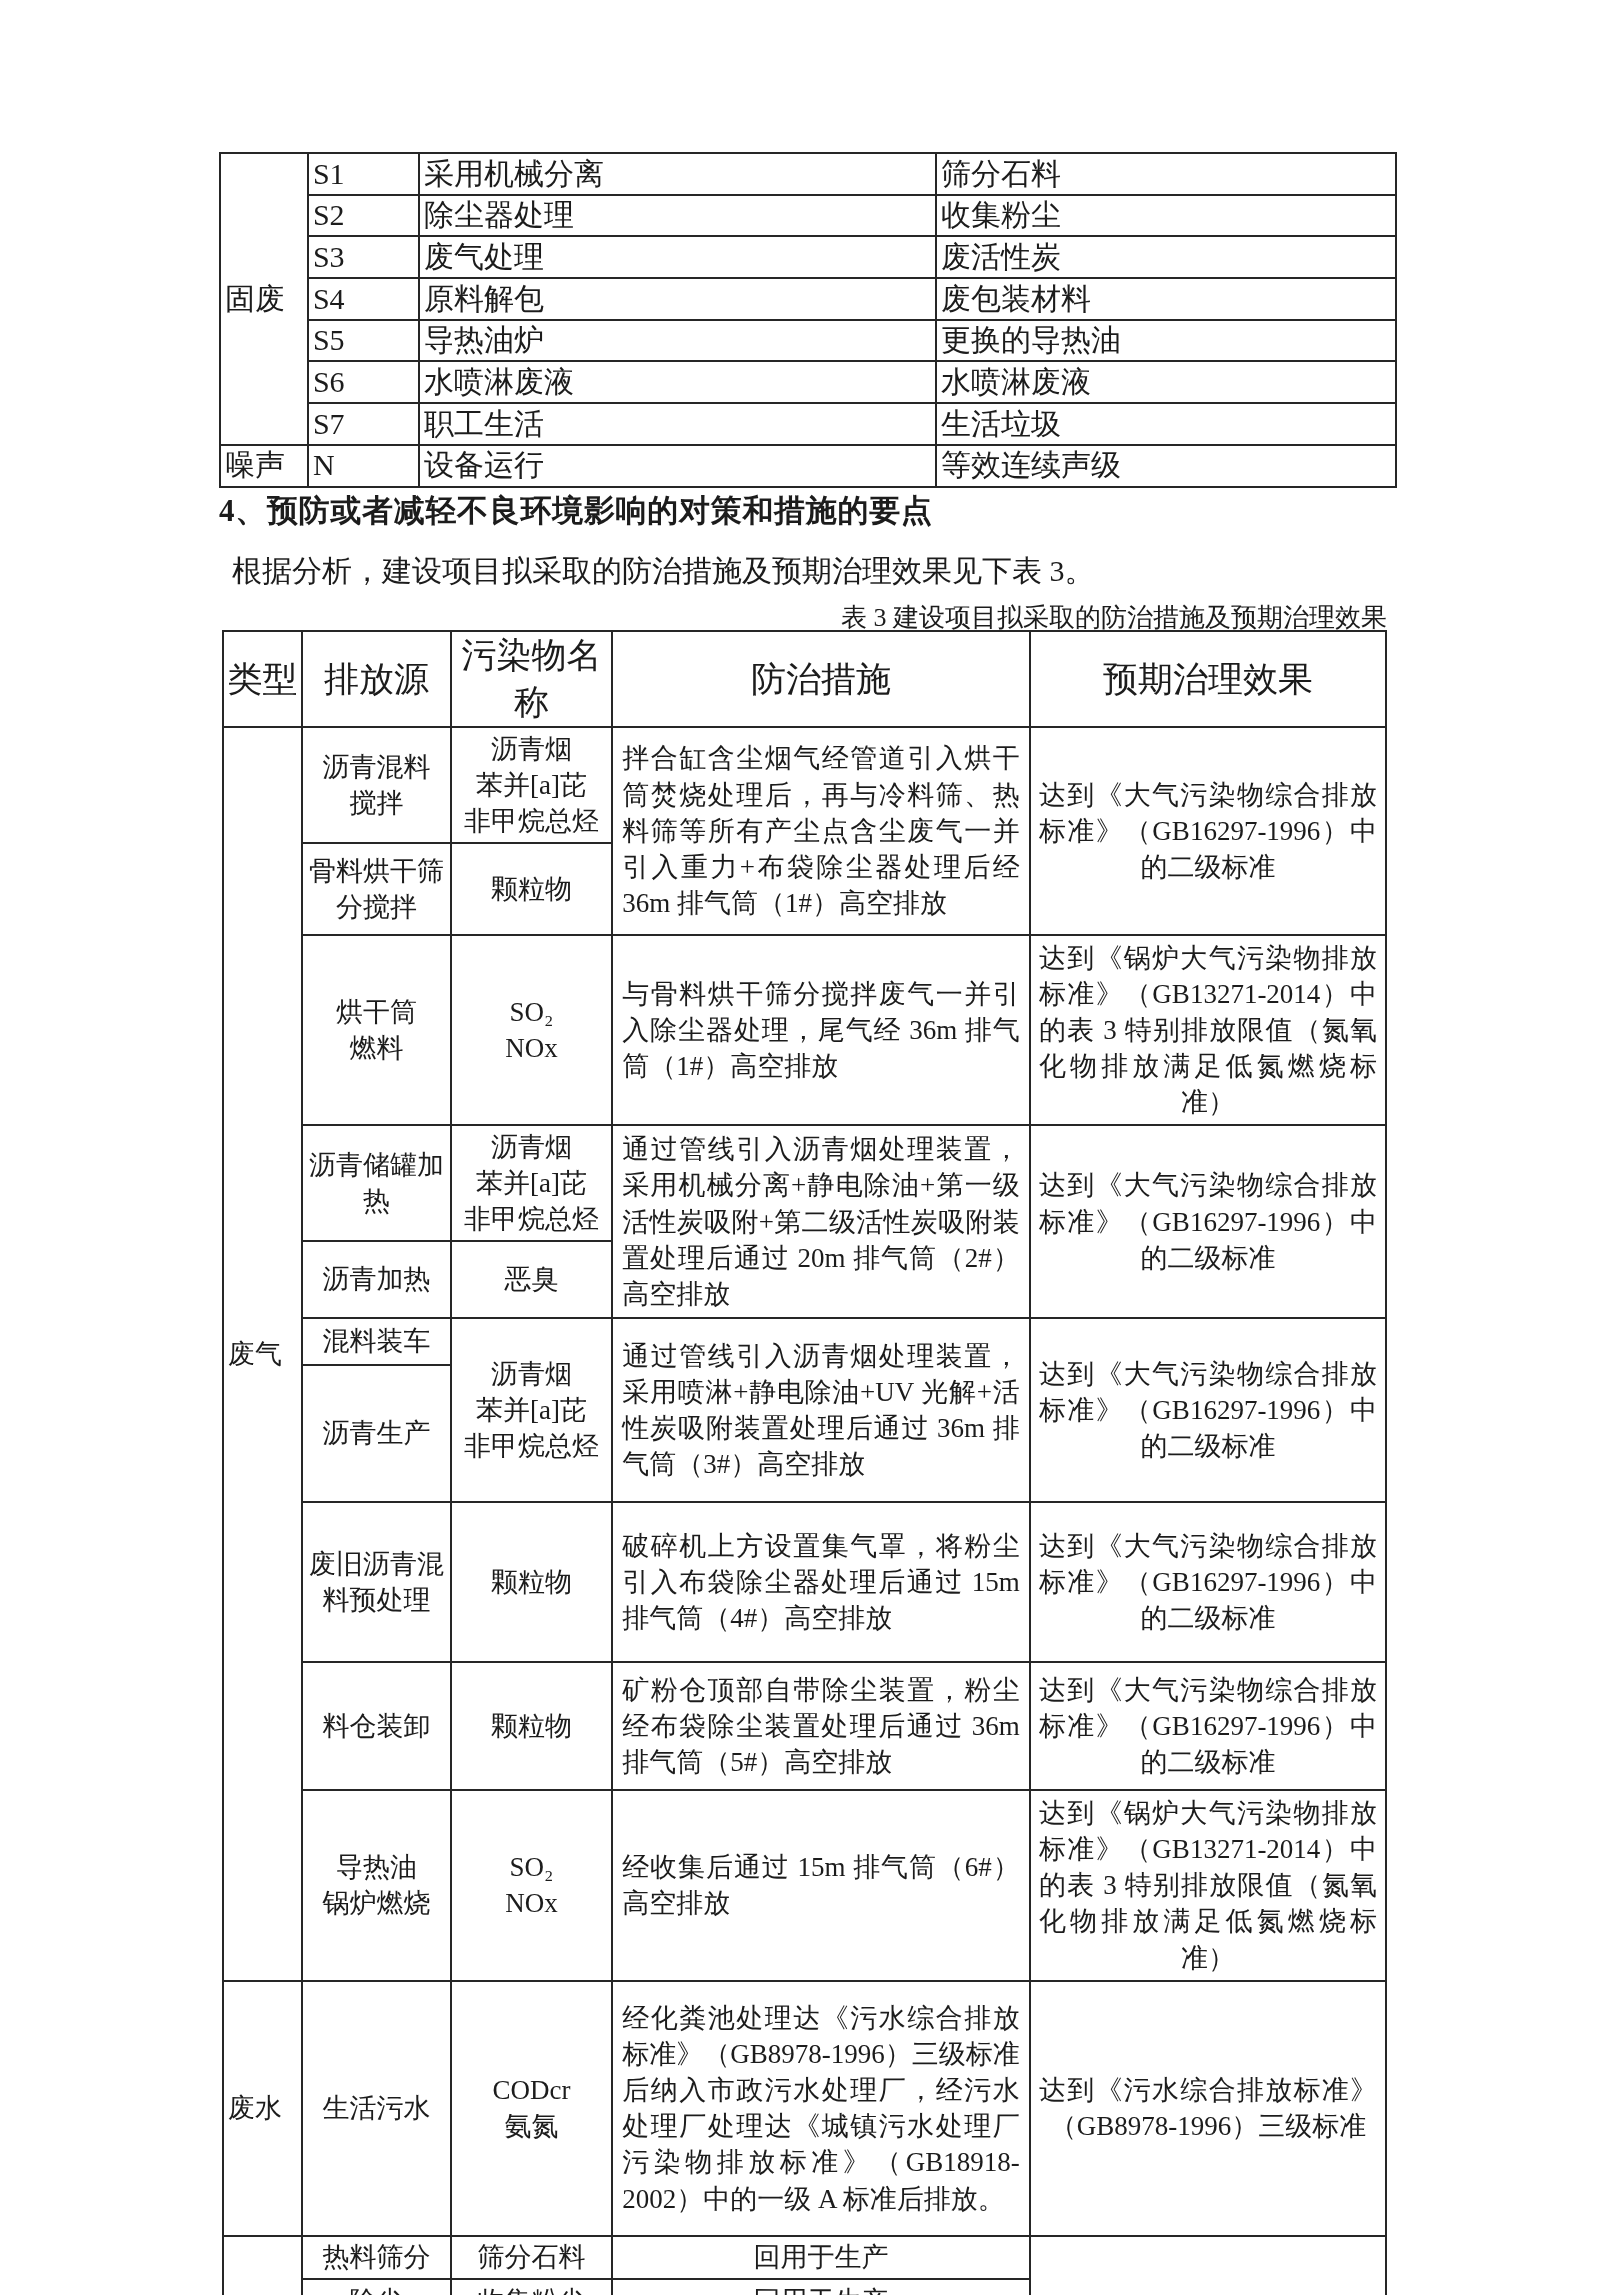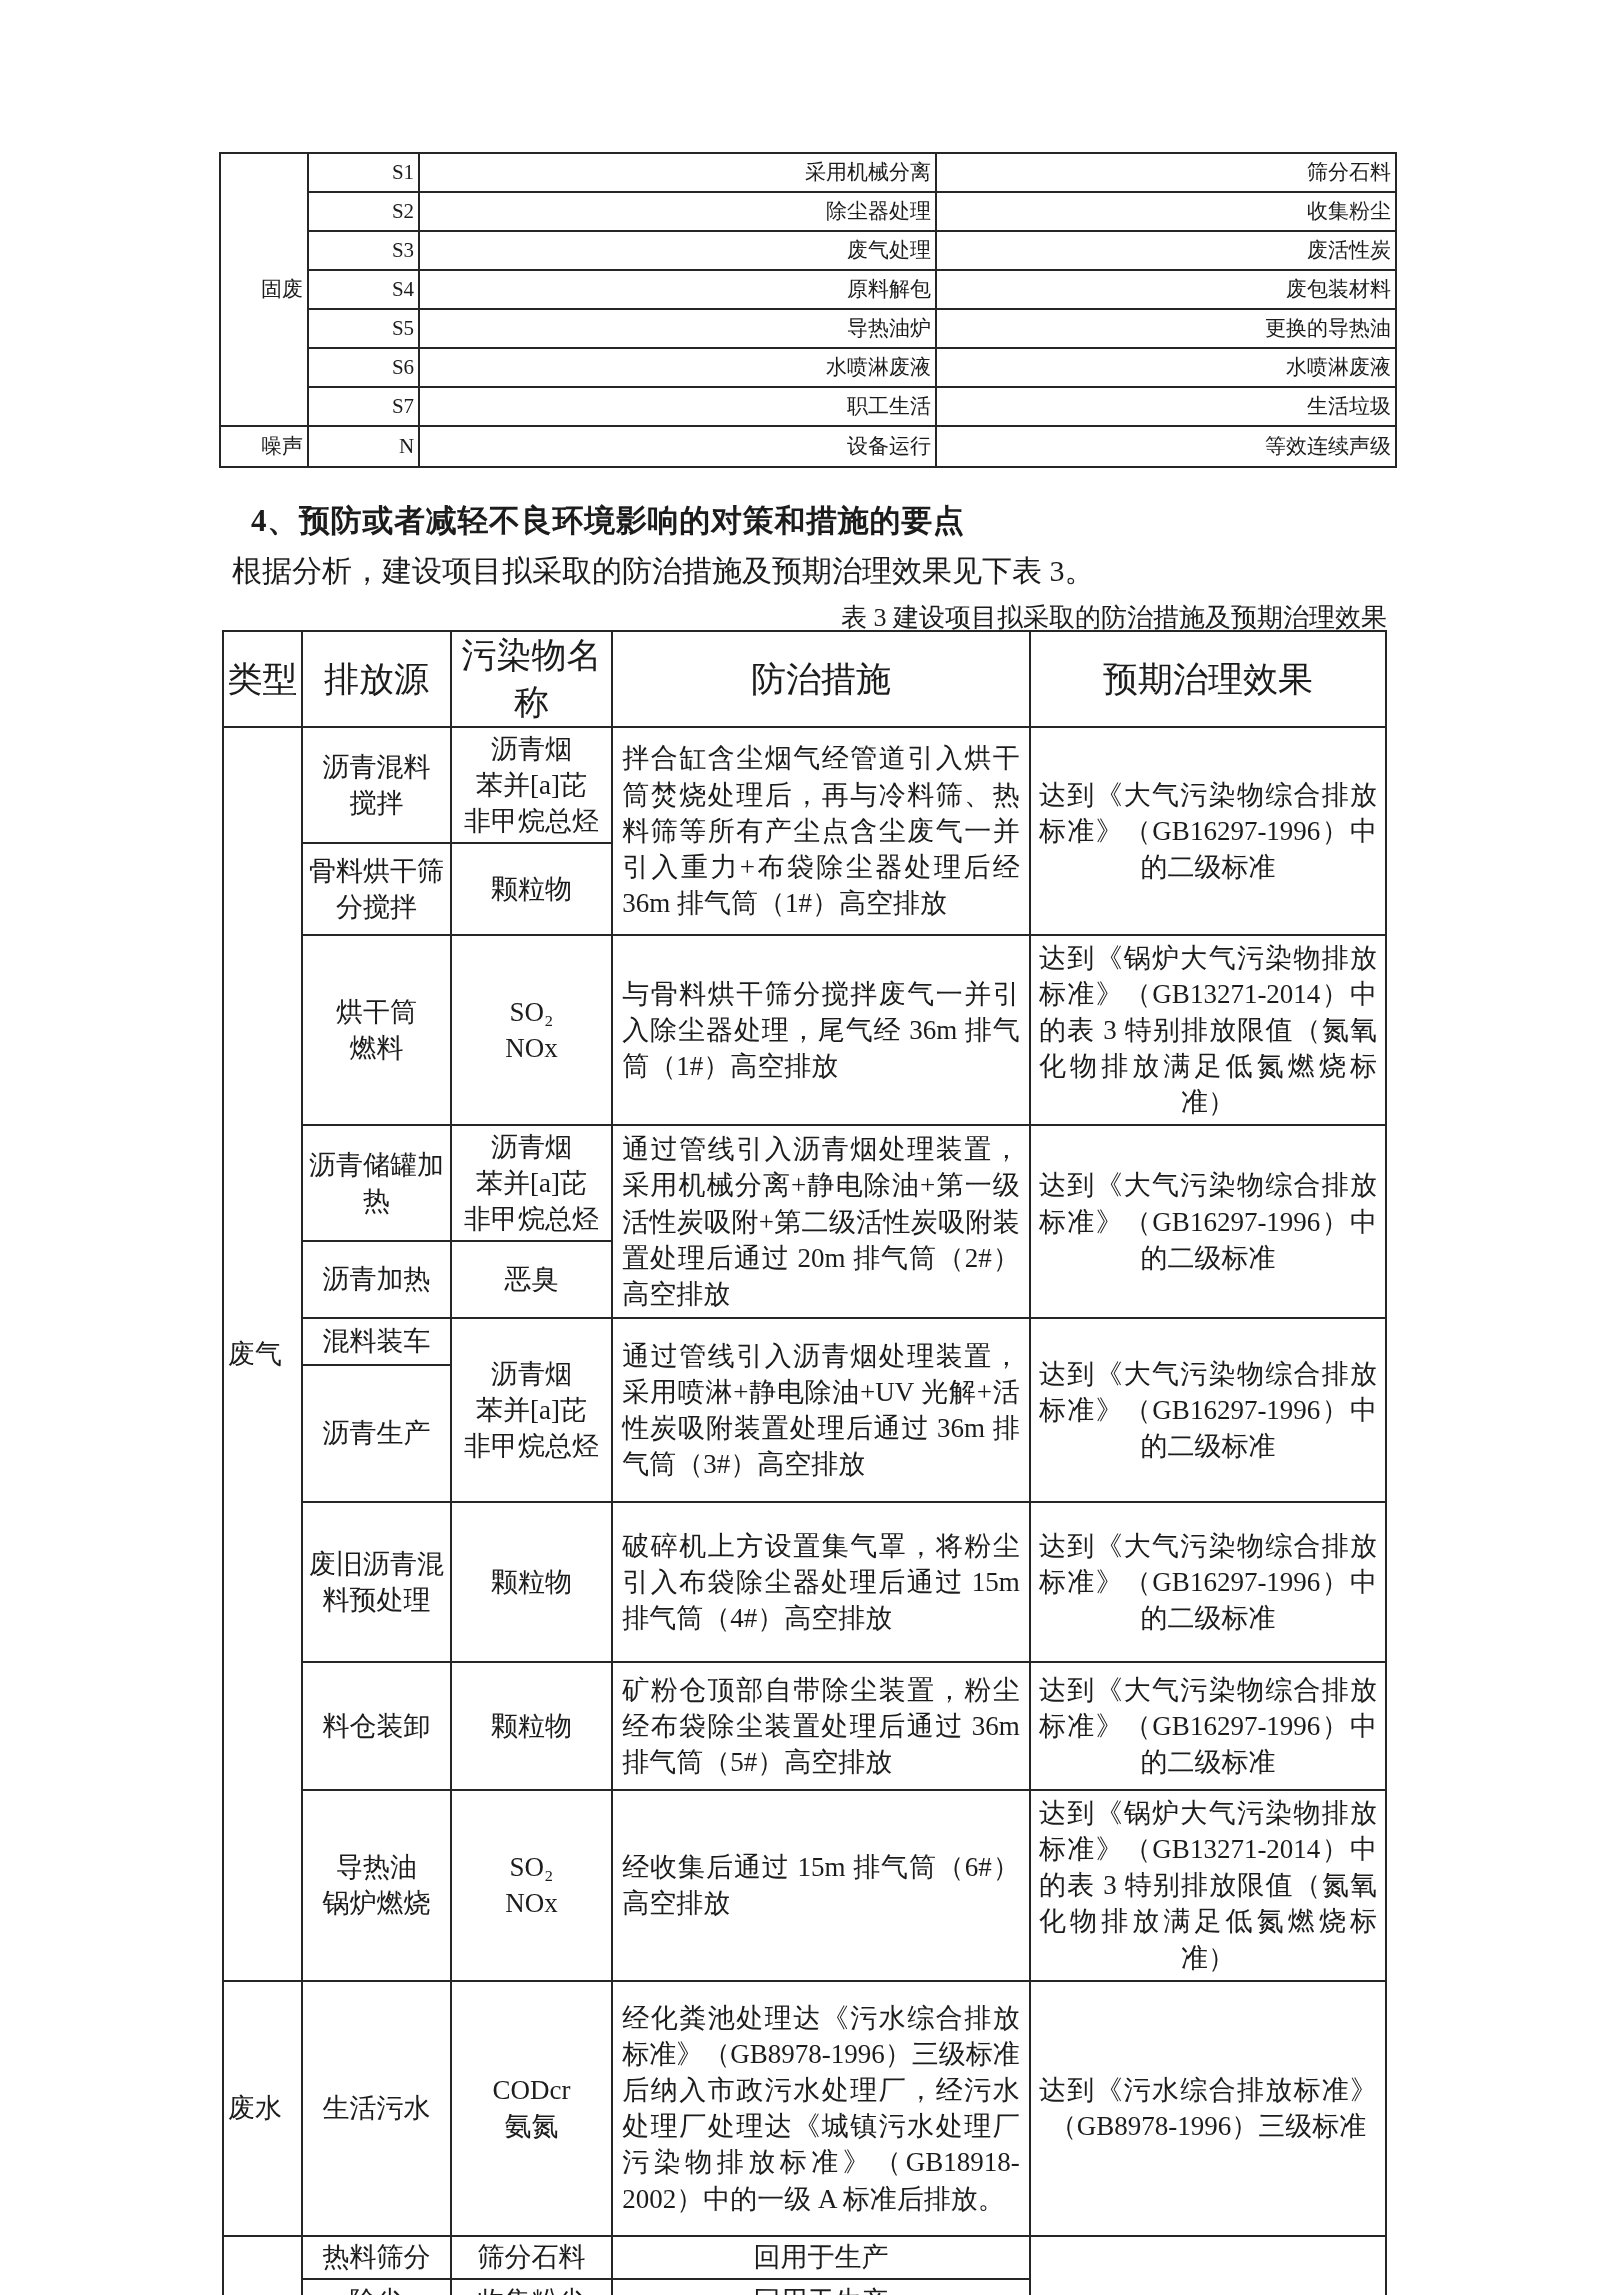--- a/index.html
+++ b/index.html
@@ -13,24 +13,24 @@
     -webkit-font-smoothing:antialiased;
   }
   .abs{position:absolute;}
   
   table{border-collapse:collapse;table-layout:fixed;}
   td,th{border:2px solid #262626;padding:0;vertical-align:middle;
         white-space:pre-line;overflow:hidden;}
   
   #top-table{left:219px;top:152px;width:1178px;}
   #top-table table{width:1178px;border:2.6px solid #222;}
-  #top-table td{font-size:21px;text-align:right;line-height:1.15;}
-  
-  #sec-heading{left:219px;top:500px;width:1185px;
-    font-size:31px;font-weight:bold;letter-spacing:0.7px;margin-left:32px;}
+  #top-table td{font-size:30px;text-align:left;line-height:1.15;}
+  
+  #sec-heading{left:219px;top:490px;width:1185px;
+    font-size:31px;font-weight:bold;letter-spacing:0.7px;}
   #sec-paragraph{left:232px;top:551px;width:1185px;font-size:30px;}
   #tbl3-caption{left:222px;top:600px;width:1165px;
     font-size:26px;text-align:right;}
   
   #main-table{left:222px;top:630px;width:1165px;}
   #main-table table{width:1165px;border:2.6px solid #222;}
   #main-table th{font-size:35px;font-weight:normal;text-align:center;}
   #main-table td{font-size:27px;line-height:1.34;}
   .cc{text-align:center;}
   .meas{text-align:justify;text-align-last:left;padding:3.9px 9.2px;}

